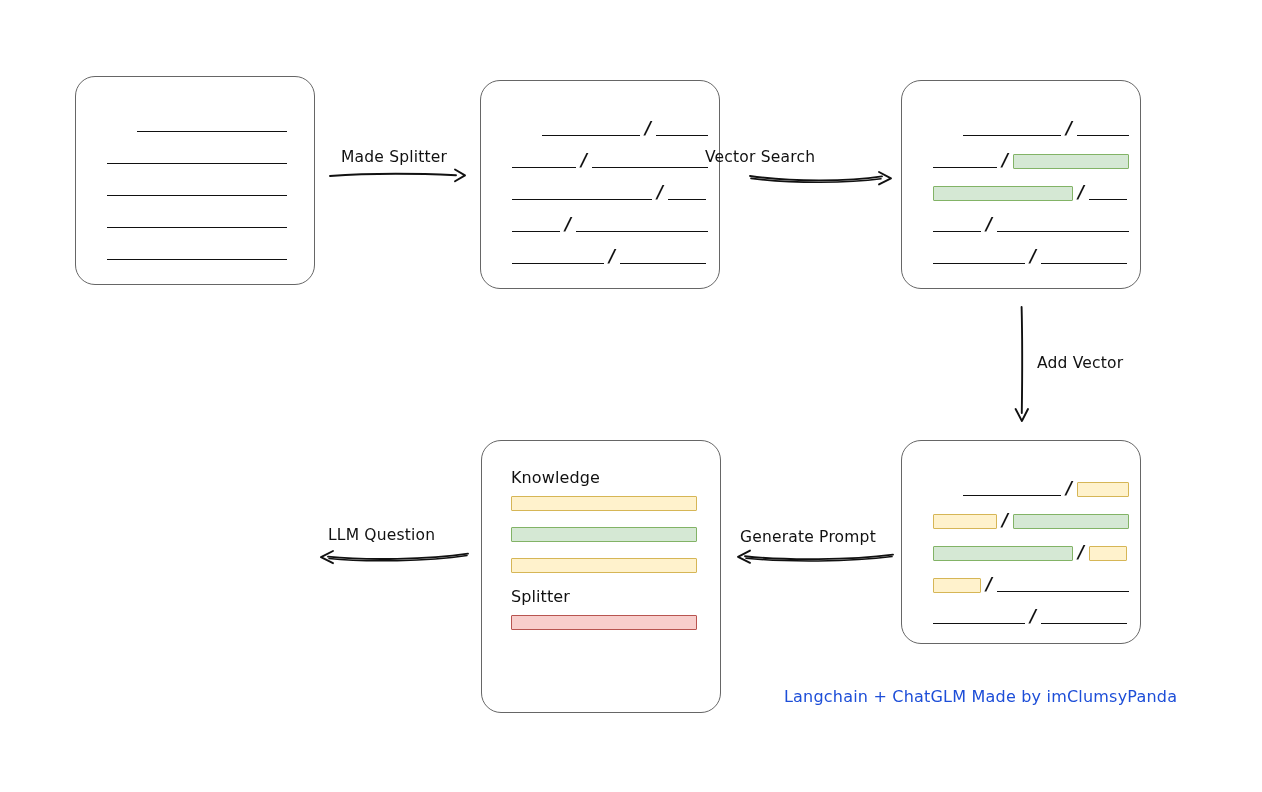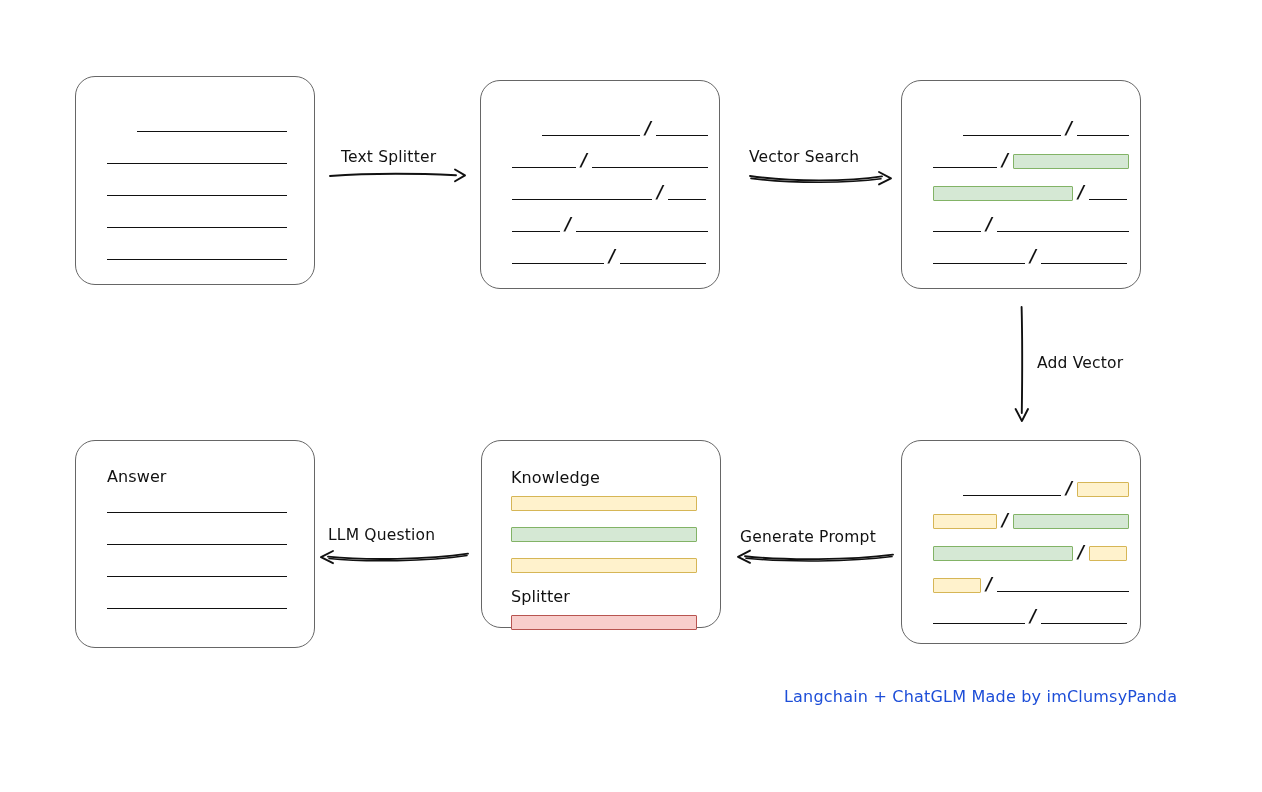--- a/index.html
+++ b/index.html
@@ -216,59 +216,50 @@
           <span class="seg-line" style="width: 132px;"></span>
         </div>
         <div class="row" style="left: 31px; top: 168px;">
           <span class="seg-line" style="width: 92px;"></span>
           <span class="seg-slash">/</span>
           <span class="seg-line" style="width: 86px;"></span>
         </div>
       </div>
   </div>
 
-  <div class="doc-box" style="left:481px; top:440px; width:240px; height:188px;">
+  <div class="doc-box" style="left:481px; top:440px; width:240px; height:273px;">
     <div class="box-label" style="left:29px; top:27px;">Knowledge</div>
     <div id="knowledge-bars">
         <div class="bar chip-yellow" style="left: 29px; top: 55px; width: 186px;"></div>
         <div class="bar chip-green" style="left: 29px; top: 86px; width: 186px;"></div>
         <div class="bar chip-yellow" style="left: 29px; top: 117px; width: 186px;"></div>
       </div>
     <div class="box-label" style="left:29px; top:146px;">Splitter</div>
     <div id="question-bars">
         <div class="bar chip-red" style="left: 29px; top: 174px; width: 186px;"></div>
       </div>
   </div>
 
-  <div class="doc-box" style="left:75px; top:440px; width:240px; height:208px;">
-    <div class="box-label" style="left:31px; top:26px;">Answer</div>
-    <div id="answer-lines">
-        <div class="seg-line" style="position: absolute; left: 31px; top: 71px; width: 180px;"></div>
-        <div class="seg-line" style="position: absolute; left: 31px; top: 103px; width: 180px;"></div>
-        <div class="seg-line" style="position: absolute; left: 31px; top: 135px; width: 180px;"></div>
-        <div class="seg-line" style="position: absolute; left: 31px; top: 167px; width: 180px;"></div>
-      </div>
-  </div>
 
   <div class="edge" style="left:328px; top:160px; width:140px; height:30px;">
     <svg width="140" height="30" viewBox="0 0 140 30">
       <path d="M2,16 C40,13.2 92,13.6 128,15.2" fill="none" stroke="#111111" stroke-width="1.9" stroke-linecap="round"></path>
       <path d="M127,9.5 L137,15.4 L127,21.2" fill="none" stroke="#111111" stroke-width="1.9" stroke-linecap="round" stroke-linejoin="round"></path>
     </svg>
   </div>
-  <div class="edge-label" style="left:341px; top:148px;">Text Splitter</div>
+  <div class="edge-label" style="left:341px; top:148px;">Made Splitter</div>
 
   <div class="edge" style="left:748px; top:162px; width:146px; height:30px;">
     <svg width="146" height="30" viewBox="0 0 146 30">
       <path d="M2,14 C44,19.8 100,19.6 134,14.4" fill="none" stroke="#111111" stroke-width="1.9" stroke-linecap="round"></path>
       <path d="M3,16.4 C44,21.6 100,21.4 133,16.8" fill="none" stroke="#111111" stroke-width="1.6" stroke-linecap="round"></path>
       <path d="M131,10 L143,16.4 L131,22.4" fill="none" stroke="#111111" stroke-width="1.9" stroke-linecap="round" stroke-linejoin="round"></path>
     </svg>
   </div>
-  <div class="edge-label" style="left:749px; top:148px;">Vector Search</div>
+  <div class="edge-label" style="left:705px; top:148px;">Vector Search</div>
 
   <div class="edge" style="left:1008px; top:305px; width:30px; height:118px;">
     <svg width="30" height="118" viewBox="0 0 30 118">
       <path d="M13.6,2 C14.6,40 14.2,78 13.8,108" fill="none" stroke="#111111" stroke-width="1.9" stroke-linecap="round"></path>
       <path d="M7.6,104 L13.9,116 L20,104" fill="none" stroke="#111111" stroke-width="1.9" stroke-linecap="round" stroke-linejoin="round"></path>
     </svg>
   </div>
   <div class="edge-label" style="left:1037px; top:354px;">Add Vector</div>
 
   <div class="edge" style="left:735px; top:542px; width:160px; height:30px;">

